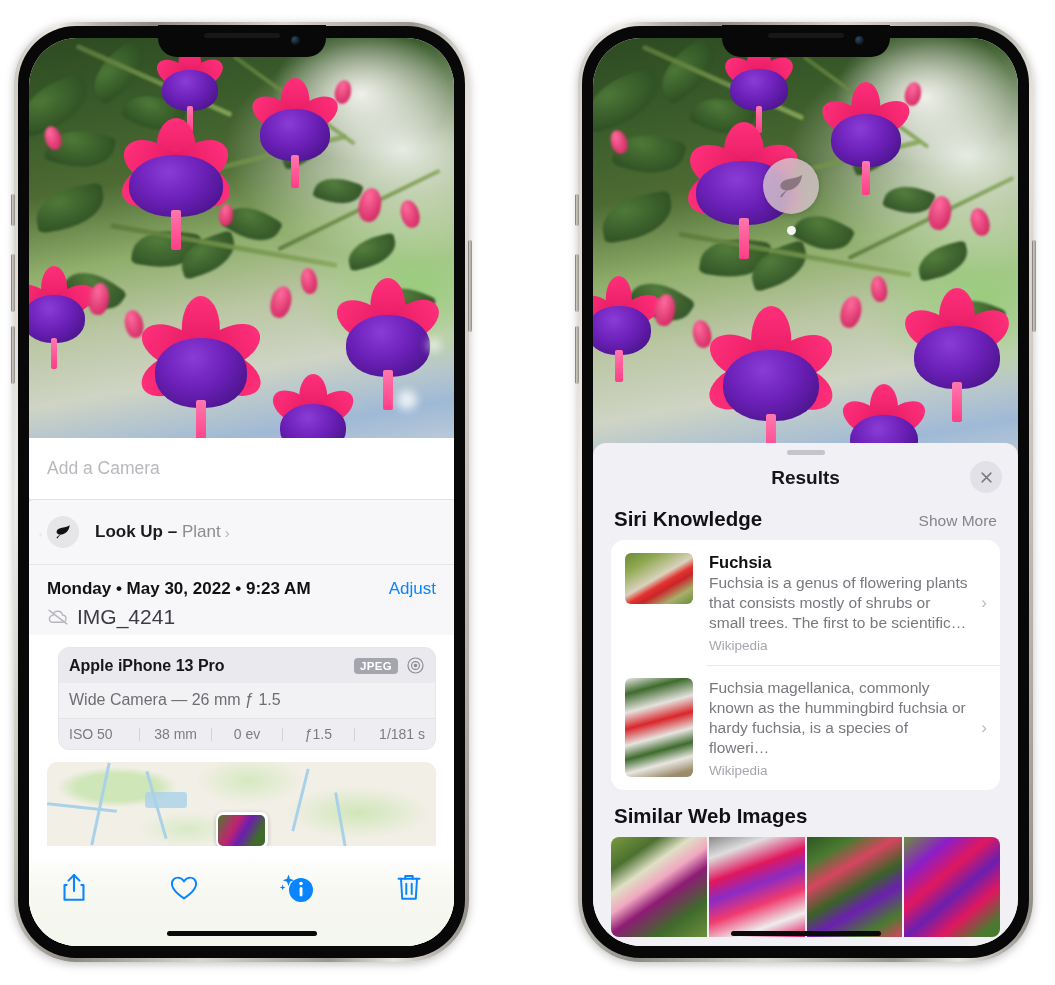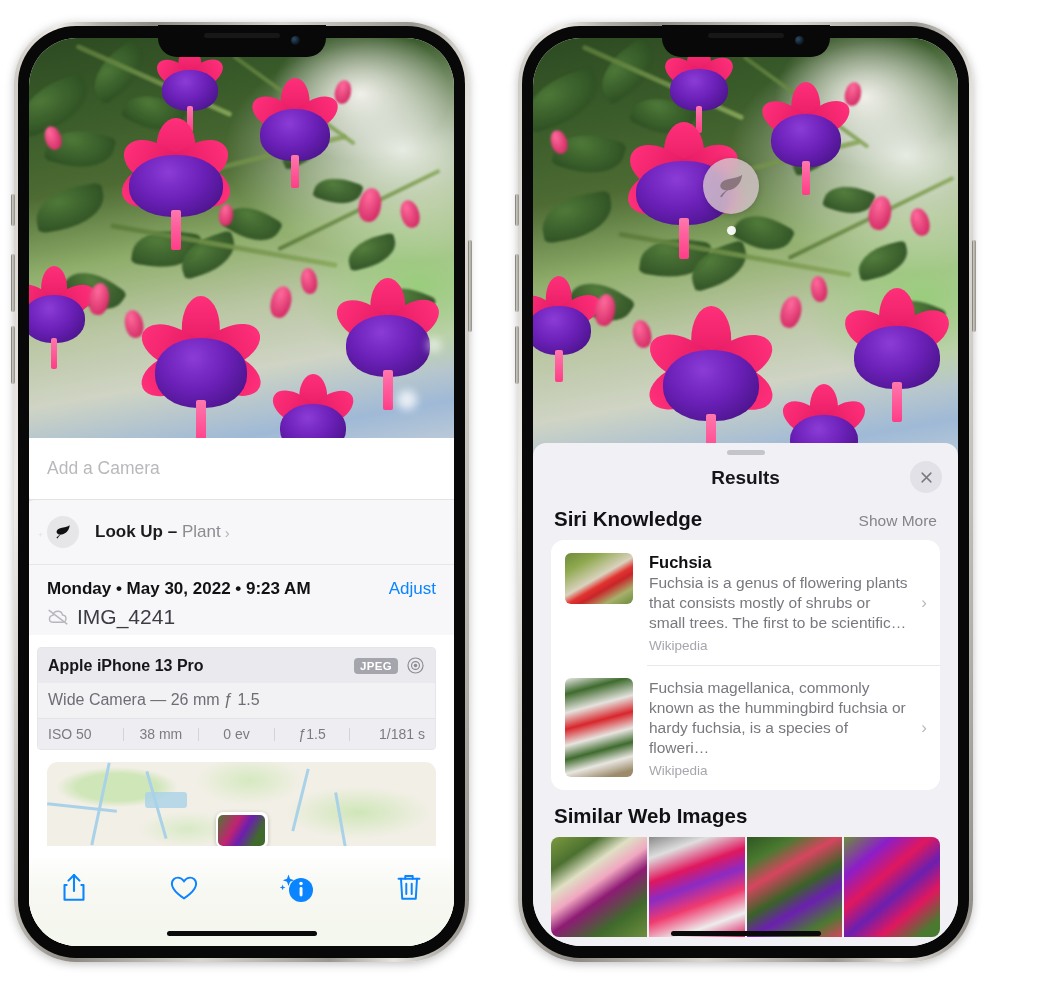--- a/index.html
+++ b/index.html
@@ -16,21 +16,21 @@
   
   .phone {
     position: absolute;
     width: 455px; height: 940px;
     border-radius: 62px;
     background: linear-gradient(95deg,#c9c6c0 0%,#efece7 8%,#b4b1aa 16%,#8e8b85 26%,#d8d5ce 50%,#9a9791 74%,#e6e3dc 86%,#b0ada7 95%,#8b8882 100%);
     padding: 4px;
     box-shadow: 0 2px 10px rgba(0,0,0,.25);
   }
   .phone-left  { left: 14px;  top: 22px; }
-  .phone-right { left: 518px; top: 22px; }
+  .phone-right { left: 578px; top: 22px; }
 
   .phone-inner {
     position: absolute;
     inset: 4px;
     border-radius: 58px;
     background: #080808;
     padding: 12px 11px;
   }
   .screen {
     position: absolute;
@@ -155,22 +155,22 @@
     padding: 14px 18px 6px 18px; background: #f7f7f9;
     border-top: 1px solid #e6e6e9;
   }
   .meta-line1 { display: flex; align-items: baseline; justify-content: space-between; }
   .meta-date { font-size: 17px; color: #111114; font-weight: 700; }
   .adjust { font-size: 17px; color: #0a84ff; }
   .meta-line2 { display: flex; align-items: center; gap: 8px; margin-top: 6px; }
   .meta-file { font-size: 21px; color: #3c3c43; }
 
   .cam-card {
-    margin: 12px 18px 0 8px;
-    border-radius: 4px; overflow: hidden;
+    margin: 12px 18px 0 29px;
+    border-radius: 11px; overflow: hidden;
     background: #f1f1f4; border: 1px solid #e6e6ea;
   }
   .cam-head {
     display: flex; align-items: center; justify-content: space-between;
     padding: 8px 10px; background: #e9e9ee;
   }
   .cam-model { font-size: 16px; font-weight: 700; color: #16161a; }
   .cam-head-right { display: flex; align-items: center; gap: 8px; }
   .chip-jpeg {
     background: #a5a5ad; color: #fff; font-size: 11.5px; font-weight: 700;

